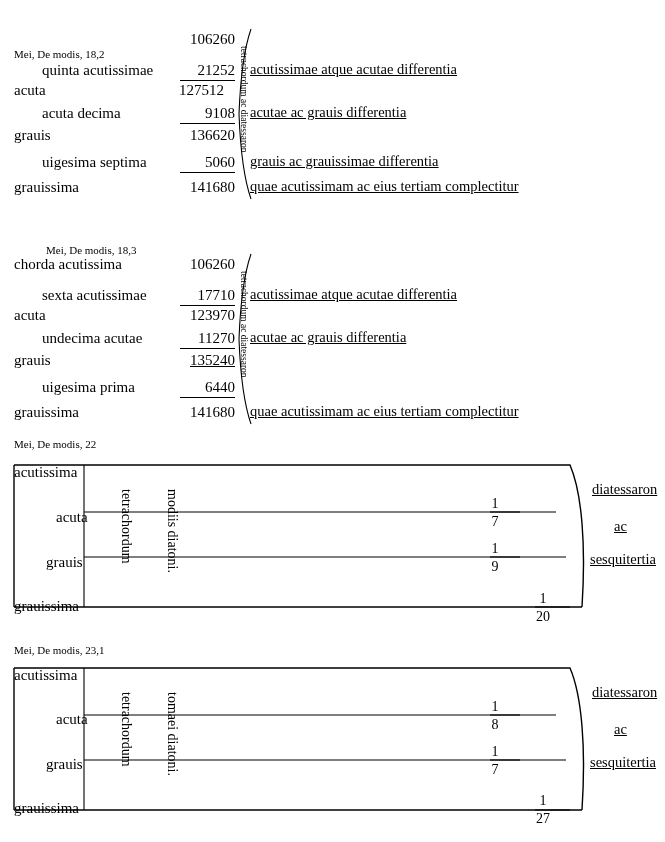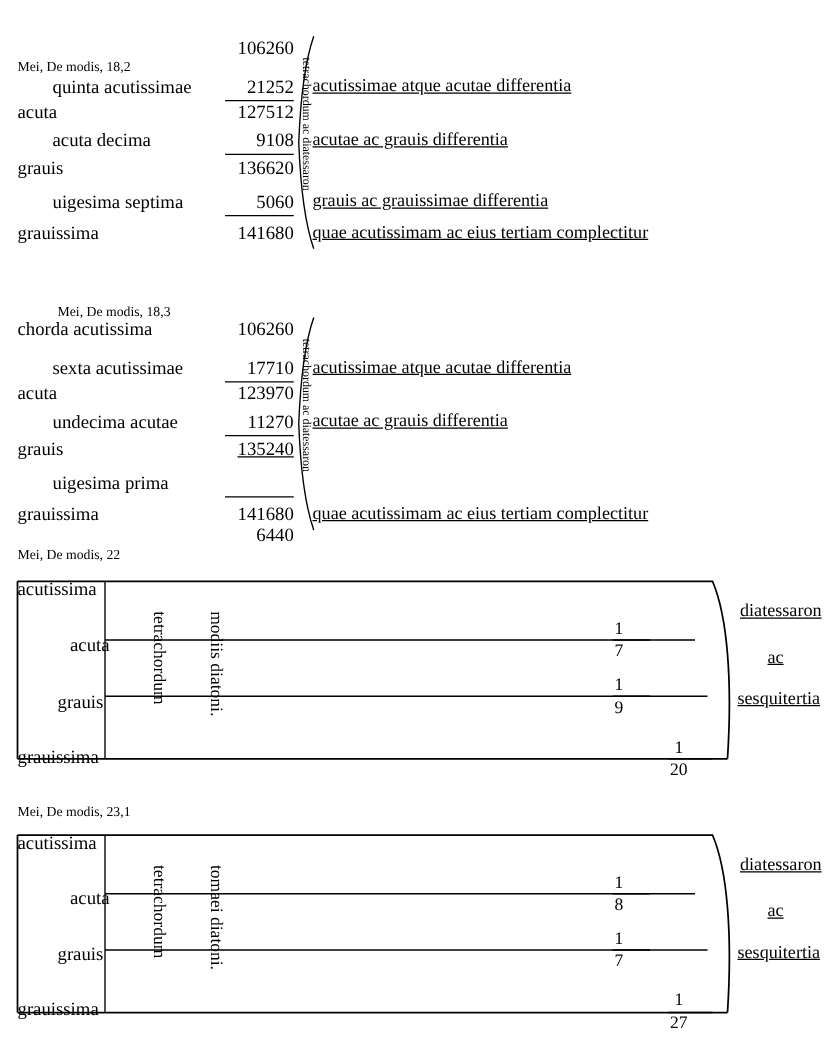--- a/index.html
+++ b/index.html
@@ -93,21 +93,21 @@
   <div class="caption" style="left:14px; top:8px;margin-top:40px;">Mei, De modis, 18,2</div>
 
   <div class="num" style="left:140px; top:31px; width:95px;">106260</div>
 
   <div class="lbl" style="left:42px; top:62px;">quinta acutissimae</div>
   <div class="num" style="left:140px; top:62px; width:95px;">21252</div>
   <div class="rule" style="left:180px; top:80px; width:55px;"></div>
   <div class="gloss" style="left:250px; top:61px;">acutissimae atque acutae differentia</div>
 
   <div class="lbl" style="left:14px; top:82px;">acuta</div>
-  <div class="num" style="left:140px; top:82px; width:95px;">127512</div>
+  <div class="num" style="left:129px; top:82px; width:95px;">127512</div>
 
   <div class="lbl" style="left:42px; top:105px;">acuta decima</div>
   <div class="num" style="left:140px; top:105px; width:95px;">9108</div>
   <div class="rule" style="left:180px; top:123px; width:55px;"></div>
   <div class="gloss" style="left:250px; top:104px;">acutae ac grauis differentia</div>
 
   <div class="lbl" style="left:14px; top:127px;">grauis</div>
   <div class="num" style="left:140px; top:127px; width:95px;">136620</div>
 
   <div class="lbl" style="left:42px; top:154px;">uigesima septima</div>
@@ -139,21 +139,21 @@
 
   <div class="lbl" style="left:42px; top:330px;">undecima acutae</div>
   <div class="num" style="left:140px; top:330px; width:95px;">11270</div>
   <div class="rule" style="left:180px; top:348px; width:55px;"></div>
   <div class="gloss" style="left:250px; top:329px;">acutae ac grauis differentia</div>
 
   <div class="lbl" style="left:14px; top:352px;">grauis</div>
   <div class="num" style="left:140px; top:352px; width:95px;text-decoration:underline;">135240</div>
 
   <div class="lbl" style="left:42px; top:379px;">uigesima prima</div>
-  <div class="num" style="left:140px; top:379px; width:95px;margin-top:42px;">6440</div>
+  <div class="num" style="left:140px; top:379px; width:95px;">6440</div>
   <div class="rule" style="left:180px; top:397px; width:55px;"></div>
 
   <div class="lbl" style="left:14px; top:404px;">grauissima</div>
   <div class="num" style="left:140px; top:404px; width:95px;">141680</div>
   <div class="gloss" style="left:250px; top:403px;">quae acutissimam ac eius tertiam complectitur</div>
 
   <svg class="brace" style="left:237px; top:253px;" width="16" height="172" viewBox="0 0 16 172">
     <path d="M14 1 C 6 24, 3 60, 2 86 C 3 112, 6 148, 14 171" fill="none" stroke="#000" stroke-width="1.1"></path>
   </svg>
   <div class="vtext" style="left:249px; top:271px; font-size:9.5px;">tetrachordum ac diatessaron</div>

